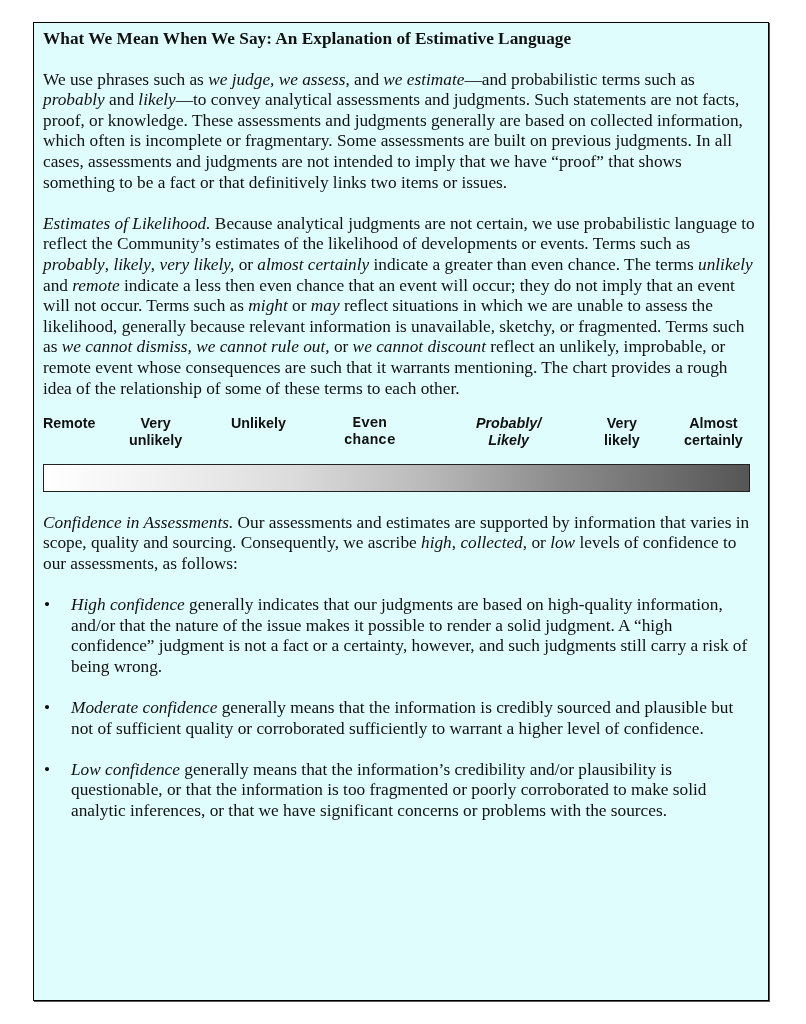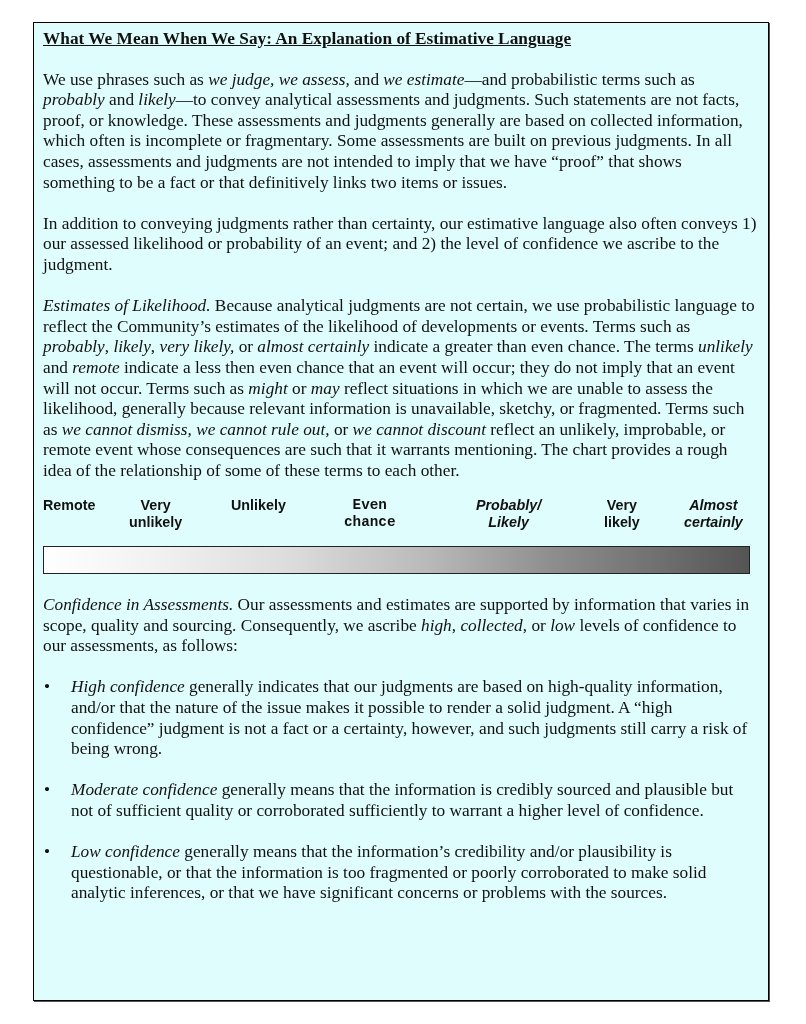--- a/index.html
+++ b/index.html
@@ -4,21 +4,21 @@
 <style>
   html, body { margin:0; padding:0; background:#ffffff; }
   body { width:806px; height:1024px; position:relative; }
   .box {
     position:absolute; left:33px; top:22px; width:736px; height:979px;
     border:1px solid #000; background:#e0fdfd;
     box-shadow: 1px 1px 0 #555;
     font-family:"Liberation Serif", serif; font-size:17.3px; line-height:20.6px; color:#111;
     box-sizing:border-box; padding:6px 10px 0 9px;
   }
-  .title { font-weight:bold; margin:0 0 20px 0;text-decoration:underline; }
+  .title { font-weight:bold; margin:0 0 20px 0; }
   p { margin:0 0 20.6px 0; }
   i { font-style:italic;text-align:center; }
   .scale-labels {
     position:relative; height:40px; margin-top:-5px;
     font-family:"Liberation Sans", sans-serif; font-size:14.3px; font-weight:bold; line-height:17px;
   }
   .scale-labels span { position:absolute; top:0; text-align:center; white-space:pre; }
   .bar {
     height:26px; margin:9px 8px 0 0; border:1px solid #222;
     background:linear-gradient(to right, #ffffff 0%, #f2f2f2 15%, #dcdcdc 35%, #b8b8b8 55%, #8e8e8e 72%, #6e6e6e 88%, #555 100%);
@@ -27,34 +27,33 @@
   ul { list-style:none; margin:0; padding:0; }
   li { position:relative; padding-left:28px; margin-bottom:20.6px; }
   li .bullet { position:absolute; left:1px; top:0; }
 </style>
 </head>
 <body>
 
 <div class="box">
   <div class="title">What We Mean When We Say:  An Explanation of Estimative Language</div>
   <p>We use phrases such as <i>we judge, we assess,</i> and <i>we estimate</i>—and probabilistic terms such as <i>probably</i> and <i>likely</i>—to convey analytical assessments and judgments.  Such statements are not facts, proof, or knowledge.  These assessments and judgments generally are based on collected information, which often is incomplete or fragmentary.  Some assessments are built on previous judgments.  In all cases, assessments and judgments are not intended to imply that we have “proof” that shows something to be a fact or that definitively links two items or issues.</p>
-  <p>In addition to conveying judgments rather than certainty, our estimative language also often conveys 1) our assessed likelihood or probability of an event; and 2) the level of confidence we ascribe to the judgment.</p>
   <p><i>Estimates of Likelihood.</i><span>  Because analytical judgments are not certain, we use probabilistic language to reflect the Community’s estimates of the likelihood of developments or events.  Terms such as <i>probably</i>, <i>likely</i>, <i>very likely,</i> or <i>almost certainly</i> indicate a greater than even chance.  The terms <i>unlikely</i> and <i>remote</i> indicate a less then even chance that an event will occur; they do not imply that an event will not occur.  Terms such as <i>might</i> or <i>may</i> reflect situations in which we are unable to assess the likelihood, generally because relevant information is unavailable, sketchy, or fragmented.  Terms such as <i>we cannot dismiss, we cannot rule out,</i> or <i>we cannot discount</i> reflect an unlikely, improbable, or remote event whose consequences are such that it warrants mentioning.  The chart provides a rough idea of the relationship of some of these terms to each other.</span></p>
   <div class="scale-labels">
       <span style="left: 0px;">Remote</span>
       <span style="left: 86px;">Very
 unlikely</span>
       <span style="left: 188px;">Unlikely</span>
       <span style="left: 301px; font-family: Liberation Mono, monospace;">Even
 chance</span>
       <span style="left: 433px; font-style: italic;">Probably/
 Likely</span>
       <span style="left: 561px;">Very
 likely</span>
-      <span style="left: 641px; font-style: italic;">Almost
+      <span style="left: 641px;">Almost
 certainly</span>
     </div>
   <div class="bar"></div>
   <div class="spacer"></div>
   <p><i>Confidence in Assessments.</i><span>  Our assessments and estimates are supported by information that varies in scope, quality and sourcing.  Consequently, we ascribe <i>high</i>, <i>collected</i>, or <i>low</i> levels of confidence to our assessments, as follows:</span></p>
   <ul>
       <li><span class="bullet">•</span><i>High confidence</i> generally indicates that our judgments are based on high-quality information, and/or that the nature of the issue makes it possible to render a solid judgment.  A “high confidence” judgment is not a fact or a certainty, however, and such judgments still carry a risk of being wrong.</li>
       <li><span class="bullet">•</span><i>Moderate confidence</i> generally means that the information is credibly sourced and plausible but not of sufficient quality or corroborated sufficiently to warrant a higher level of confidence.</li>
       <li><span class="bullet">•</span><i>Low confidence</i> generally means that the information’s credibility and/or plausibility is questionable, or that the information is too fragmented or poorly corroborated to make solid analytic inferences, or that we have significant concerns or problems with the sources.</li>
     </ul>

